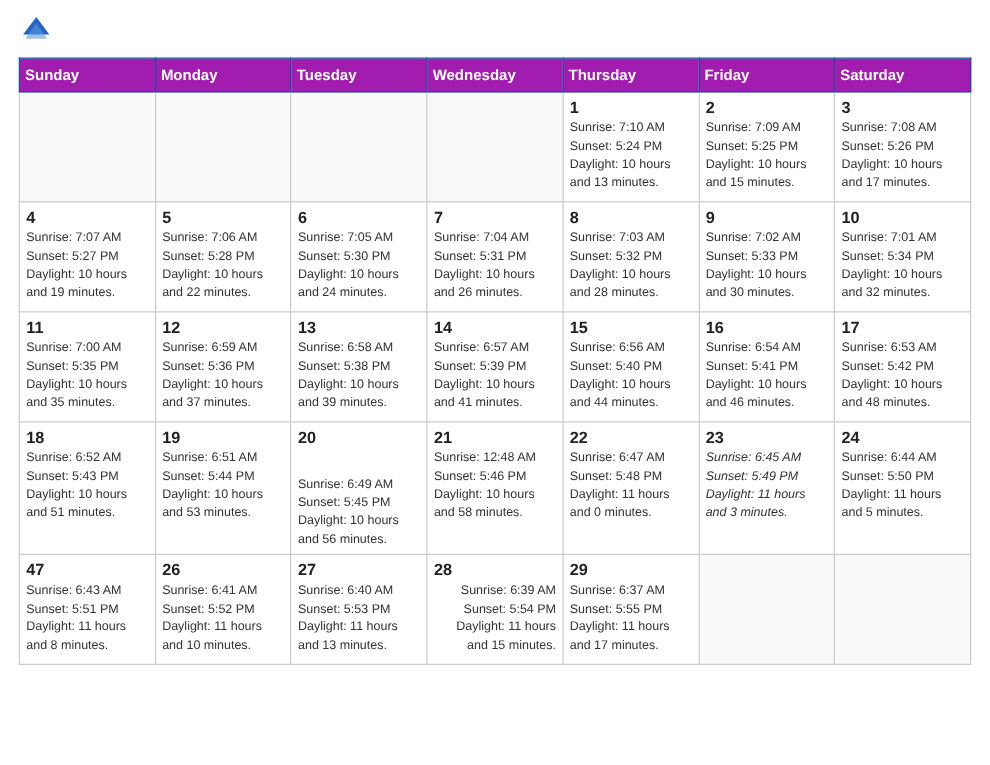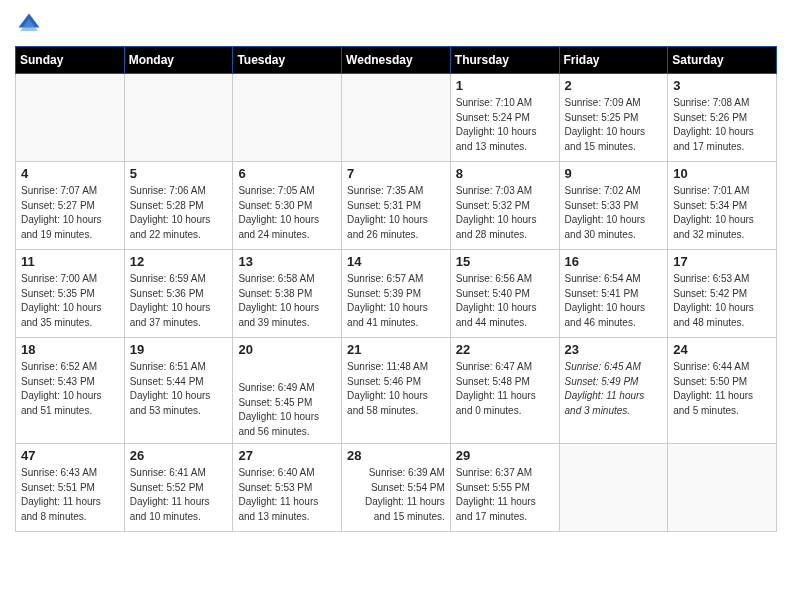--- a/index.html
+++ b/index.html
@@ -31,21 +31,21 @@
     .location-title {
       font-size: 14px;
       color: #444;
     }
     .calendar-table {
       width: 100%;
       border-collapse: collapse;
       table-layout: fixed;
     }
     .calendar-table thead tr th {
-      background-color: #000000;
+      background-color: #a21caf;
       color: #fff;
       font-size: 12px;
       font-weight: bold;
       padding: 6px 4px;
       text-align: left;
       border: 1px solid #1a4fa0;
     }
     .calendar-table tbody tr td {
       border: 1px solid #ccc;
       vertical-align: top;
@@ -150,21 +150,21 @@
         </td>
         <td>
           <div class="day-number">6</div>
           <div class="day-detail" style="white-space: pre-line;">Sunrise: 7:05 AM
 Sunset: 5:30 PM
 Daylight: 10 hours
 and 24 minutes.</div>
         </td>
         <td>
           <div class="day-number">7</div>
-          <div class="day-detail" style="white-space: pre-line;">Sunrise: 7:35 AM
+          <div class="day-detail" style="white-space: pre-line;">Sunrise: 7:04 AM
 Sunset: 5:31 PM
 Daylight: 10 hours
 and 26 minutes.</div>
         </td>
         <td>
           <div class="day-number">8</div>
           <div class="day-detail" style="white-space: pre-line;">Sunrise: 7:03 AM
 Sunset: 5:32 PM
 Daylight: 10 hours
 and 28 minutes.</div>
@@ -252,21 +252,21 @@
         </td>
         <td>
           <div class="day-number">20</div>
           <div class="day-detail" style="white-space: pre-line; margin-top: 24px;">Sunrise: 6:49 AM
 Sunset: 5:45 PM
 Daylight: 10 hours
 and 56 minutes.</div>
         </td>
         <td>
           <div class="day-number">21</div>
-          <div class="day-detail" style="white-space: pre-line;">Sunrise: 11:48 AM
+          <div class="day-detail" style="white-space: pre-line;">Sunrise: 12:48 AM
 Sunset: 5:46 PM
 Daylight: 10 hours
 and 58 minutes.</div>
         </td>
         <td>
           <div class="day-number">22</div>
           <div class="day-detail" style="white-space: pre-line;">Sunrise: 6:47 AM
 Sunset: 5:48 PM
 Daylight: 11 hours
 and 0 minutes.</div>

